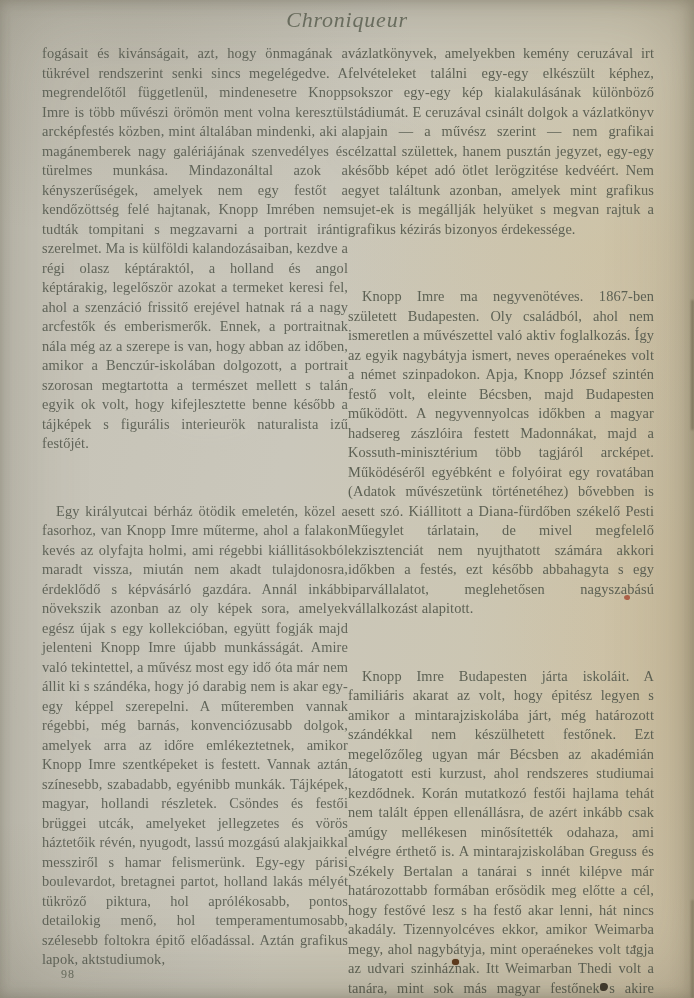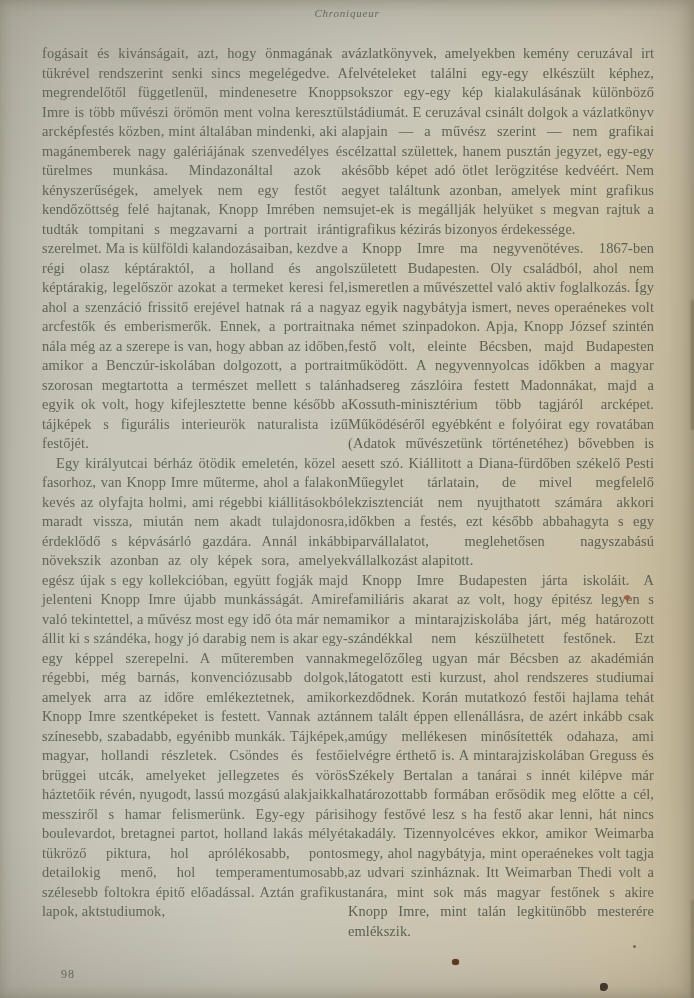--- a/index.html
+++ b/index.html
@@ -28,39 +28,39 @@
     background:
       radial-gradient(ellipse 120px 80px at 30% 40%, rgba(255,255,250,0.10), transparent 70%),
       radial-gradient(ellipse 160px 90px at 70% 75%, rgba(110,100,80,0.08), transparent 70%),
       radial-gradient(ellipse 90px 60px at 55% 15%, rgba(110,100,80,0.07), transparent 70%),
       radial-gradient(ellipse 140px 100px at 15% 70%, rgba(255,255,250,0.08), transparent 70%);
   }
   .running-header{
     position:absolute;top:7px;left:0;width:100%;
     text-align:center;
     font-style:italic;
-    font-size:11px;
+    font-size:22px;
     letter-spacing:0.8px;
     color:#6d7163;
   }
   .columns{
     position:absolute;top:44px;left:42px;width:626px;
     display:flex;
   }
   .col{width:306px;}
   .col p{
     margin:0;
     text-align:justify;
     font-size:14.4px;
     line-height:19.5px;
     letter-spacing:0.1px;
     color:#61655a;
   }
   .col.right p{color:#5d6154;}
-  .col p.indent{text-indent:14px;}
+  .col p.indent{text-indent:14px;margin-top:48px;}
   .page-number{
     position:absolute;left:61px;bottom:16px;
     font-size:12px;color:#6a6e61;letter-spacing:1px;
   }
   .speck{position:absolute;pointer-events:none;}
   .speck-red{left:624px;top:595px;width:6px;height:5px;background:#a8503a;border-radius:60% 40% 55% 45%;opacity:.85;}
   .speck-brown{left:452px;top:959px;width:7px;height:6px;background:#5e3a1c;border-radius:50%;box-shadow:0 0 1px #5e3a1c;}
   .speck-dark{left:600px;top:983px;width:8px;height:8px;background:#3f382c;border-radius:45% 55% 60% 40%;}
   .speck-dot{left:633px;top:945px;width:3px;height:3px;background:#746d5c;border-radius:50%;}
   .edge-streak{right:0;top:300px;width:3px;height:130px;background:rgba(88,78,56,0.40);filter:blur(1px);}

